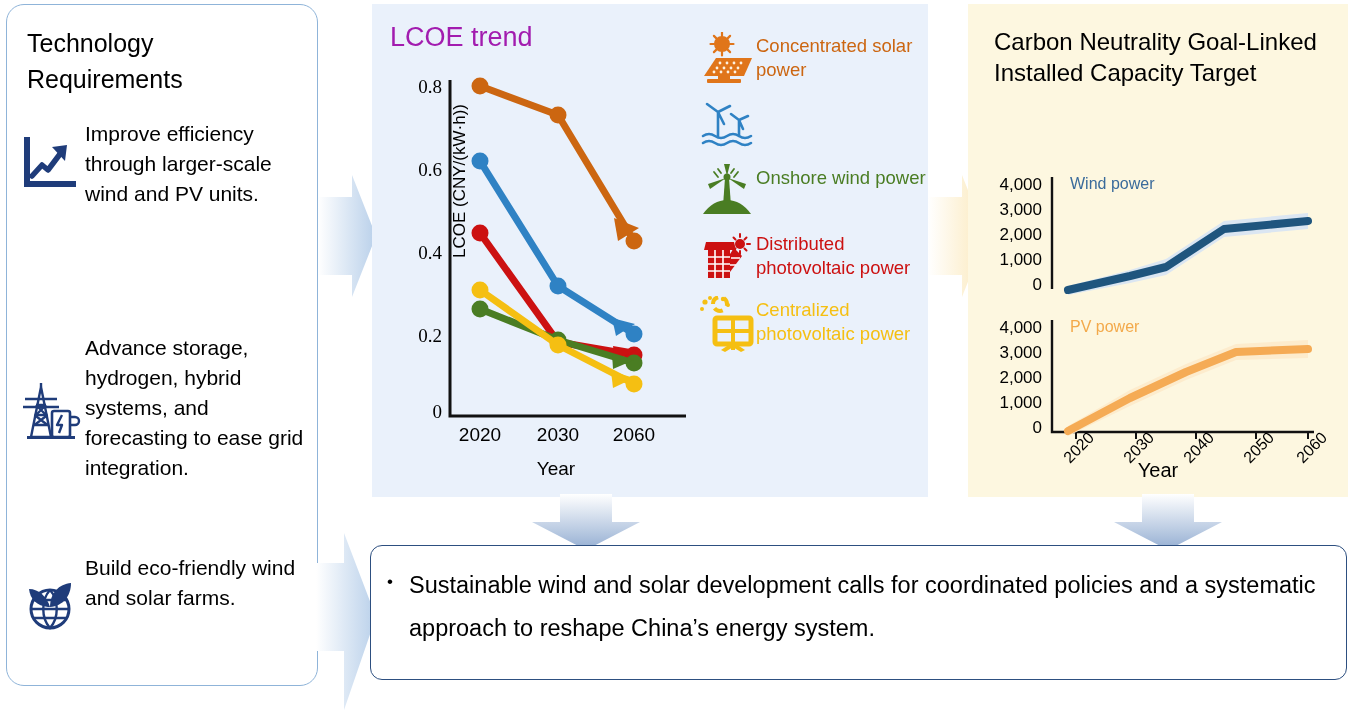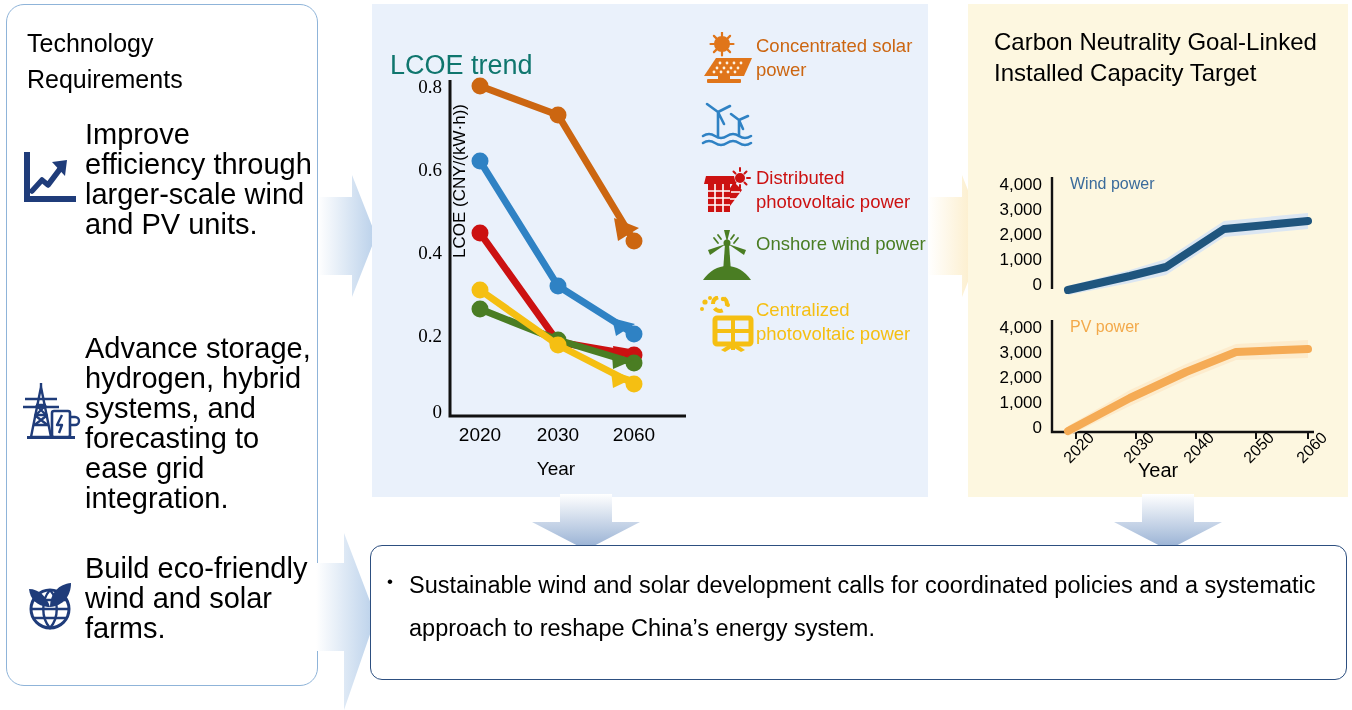--- a/index.html
+++ b/index.html
@@ -17,32 +17,32 @@
     position:absolute;left:6px;top:4px;width:312px;height:682px;
     background:#ffffff;border:1.6px solid #8fb4d9;border-radius:18px;
     box-sizing:border-box;
   }
   #left-title{
     position:absolute;left:20px;top:20px;width:270px;
     font-size:25px;line-height:36px;color:#000;
   }
   .req-row{position:absolute;left:10px;width:295px;display:flex;align-items:flex-start;}
   .req-icon{width:66px;flex:0 0 66px;display:flex;align-items:center;justify-content:center;}
-  .req-text{font-size:29px;line-height:30px;color:#000;padding-left:2px;}
+  .req-text{font-size:21px;line-height:30px;color:#000;padding-left:2px;}
   #req-0{top:114px;}
   #req-0 .req-icon{align-self:center;}
   #req-1{top:328px;}
   #req-2{top:548px;}
 
   
   #mid-panel{
     position:absolute;left:372px;top:4px;width:556px;height:493px;
     background:#eaf1fb;
   }
-  #mid-title{position:absolute;left:18px;top:18px;font-size:27px;color:#0f766e;margin-top:28px;}
+  #mid-title{position:absolute;left:18px;top:18px;font-size:27px;color:#a21caf;}
 
   #lcoe-plot{position:absolute;left:14px;top:62px;width:310px;height:400px;}
   .ylab{
     position:absolute;left:-36px;top:105px;width:220px;
     transform:rotate(-90deg);transform-origin:50% 50%;
     text-align:center;font-size:17px;color:#000;
   }
   .ytick{position:absolute;font-size:19px;color:#000;text-align:right;width:44px;font-family:Liberation Serif, serif;}
   .xtick{position:absolute;font-size:19px;color:#000;text-align:center;width:80px;}
   #xaxis-label{position:absolute;left:70px;top:392px;width:200px;text-align:center;font-size:19px;color:#000;}
@@ -239,55 +239,55 @@
               <path d="M3 38 q6 -4 12 0 q6 4 12 0 q6 -4 12 0 q6 4 12 0"></path>
               <path d="M3 45 q6 -4 12 0 q6 4 12 0 q6 -4 12 0 q6 4 12 0"></path>
             </g>
           </svg>
         </div>
       </div>
 
       <div class="lg-row">
         <div class="lg-ico">
           <svg width="54" height="54" viewBox="0 0 54 54">
+            <g fill="#4a7d23">
+              <path d="M25 14 L29 14 L31 42 L23 42 Z"></path>
+              <circle cx="27" cy="13" r="3.5"></circle>
+              <path d="M27 12 L24 0 L30 0 Z"></path>
+              <path d="M26 14 L8 20 L10 25 Z"></path>
+              <path d="M28 14 L46 20 L44 25 Z"></path>
+              <path d="M3 50 q10 -14 24 -14 q14 0 24 14 Z"></path>
+            </g>
+            <g stroke="#4a7d23" stroke-width="1.8" stroke-linecap="round" fill="none">
+              <path d="M14 8 l4 5 M18 5 l3 4 M38 8 l-4 5 M34 5 l-3 4"></path>
+            </g>
+          </svg>
+        </div>
+        <div class="lg-txt" style="color:#4a7d23;">Onshore wind power</div>
+      </div>
+
+      <div class="lg-row">
+        <div class="lg-ico">
+          <svg width="54" height="54" viewBox="0 0 54 54">
             <g fill="#cc1111">
               <rect x="8" y="20" width="22" height="28"></rect>
               <path d="M6 12 L34 12 L36 20 L4 20 Z"></path>
               <path d="M34 18 L42 26 L30 42 L30 24 Z"></path>
               <circle cx="40" cy="14" r="5"></circle>
               <g stroke="#cc1111" stroke-width="2" stroke-linecap="round">
                 <path d="M40 4 v3 M40 21 v3 M30 14 h3 M47 14 h3 M33.5 7.5 l2 2 M44.5 18.5 l2 2 M46.5 7.5 l-2 2 M35.5 18.5 l-2 2"></path>
               </g>
             </g>
             <g stroke="#ffffff" stroke-width="1.6">
               <path d="M8 27 H30 M8 34 H30 M8 41 H30 M15 20 V48 M23 20 V48"></path>
               <path d="M31 28 L40 28 M30 35 L36 35"></path>
             </g>
           </svg>
         </div>
         <div class="lg-txt" style="color:#cc1111;">Distributed photovoltaic power</div>
-      </div>
-
-      <div class="lg-row">
-        <div class="lg-ico">
-          <svg width="54" height="54" viewBox="0 0 54 54">
-            <g fill="#4a7d23">
-              <path d="M25 14 L29 14 L31 42 L23 42 Z"></path>
-              <circle cx="27" cy="13" r="3.5"></circle>
-              <path d="M27 12 L24 0 L30 0 Z"></path>
-              <path d="M26 14 L8 20 L10 25 Z"></path>
-              <path d="M28 14 L46 20 L44 25 Z"></path>
-              <path d="M3 50 q10 -14 24 -14 q14 0 24 14 Z"></path>
-            </g>
-            <g stroke="#4a7d23" stroke-width="1.8" stroke-linecap="round" fill="none">
-              <path d="M14 8 l4 5 M18 5 l3 4 M38 8 l-4 5 M34 5 l-3 4"></path>
-            </g>
-          </svg>
-        </div>
-        <div class="lg-txt" style="color:#4a7d23;">Onshore wind power</div>
       </div>
 
       <div class="lg-row">
         <div class="lg-ico">
           <svg width="56" height="56" viewBox="0 0 56 56">
             <g fill="#f5bf12">
               <path d="M14 8 a7 7 0 1 1 7 7 a7 7 0 0 1 -7 -7" fill="none" stroke="#f5bf12" stroke-width="4" stroke-dasharray="9 6"></path>
               <circle cx="6" cy="6" r="2.6"></circle>
                 <circle cx="11" cy="2" r="2"></circle>
                 <circle cx="3" cy="13" r="2"></circle>

